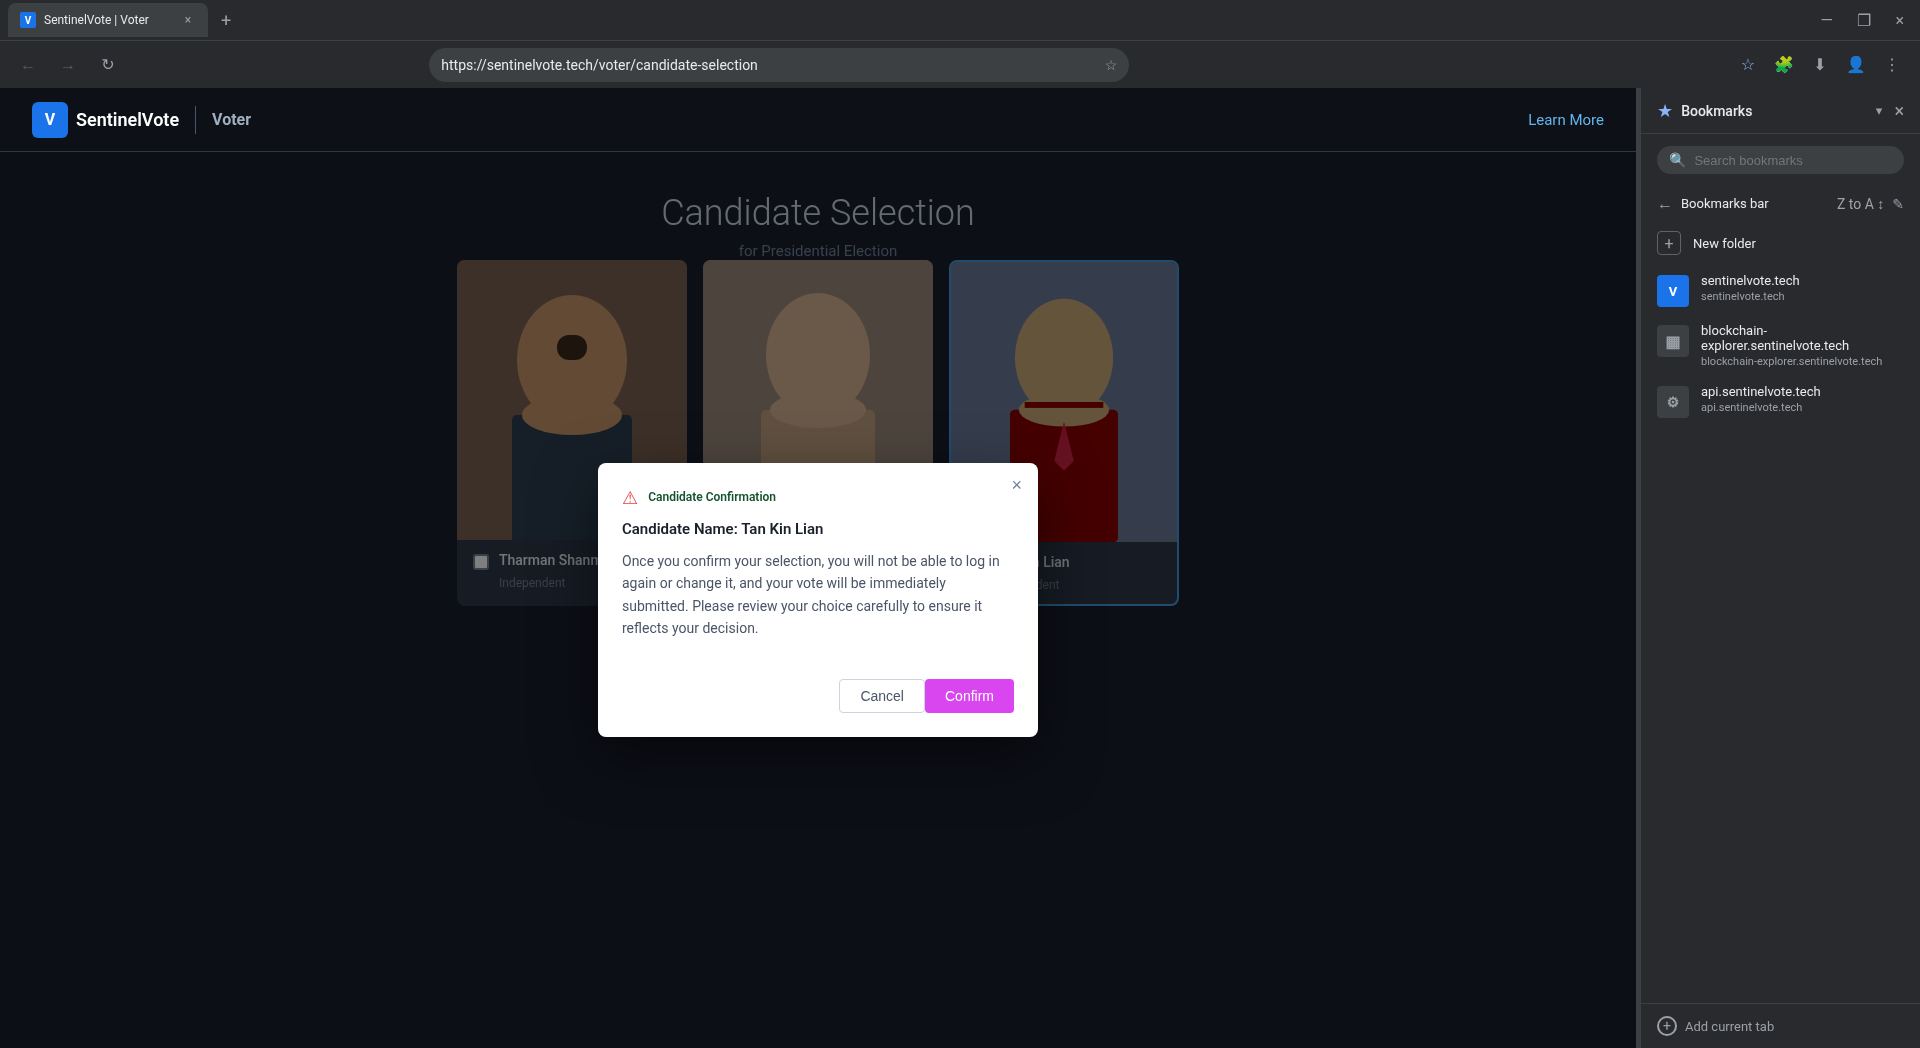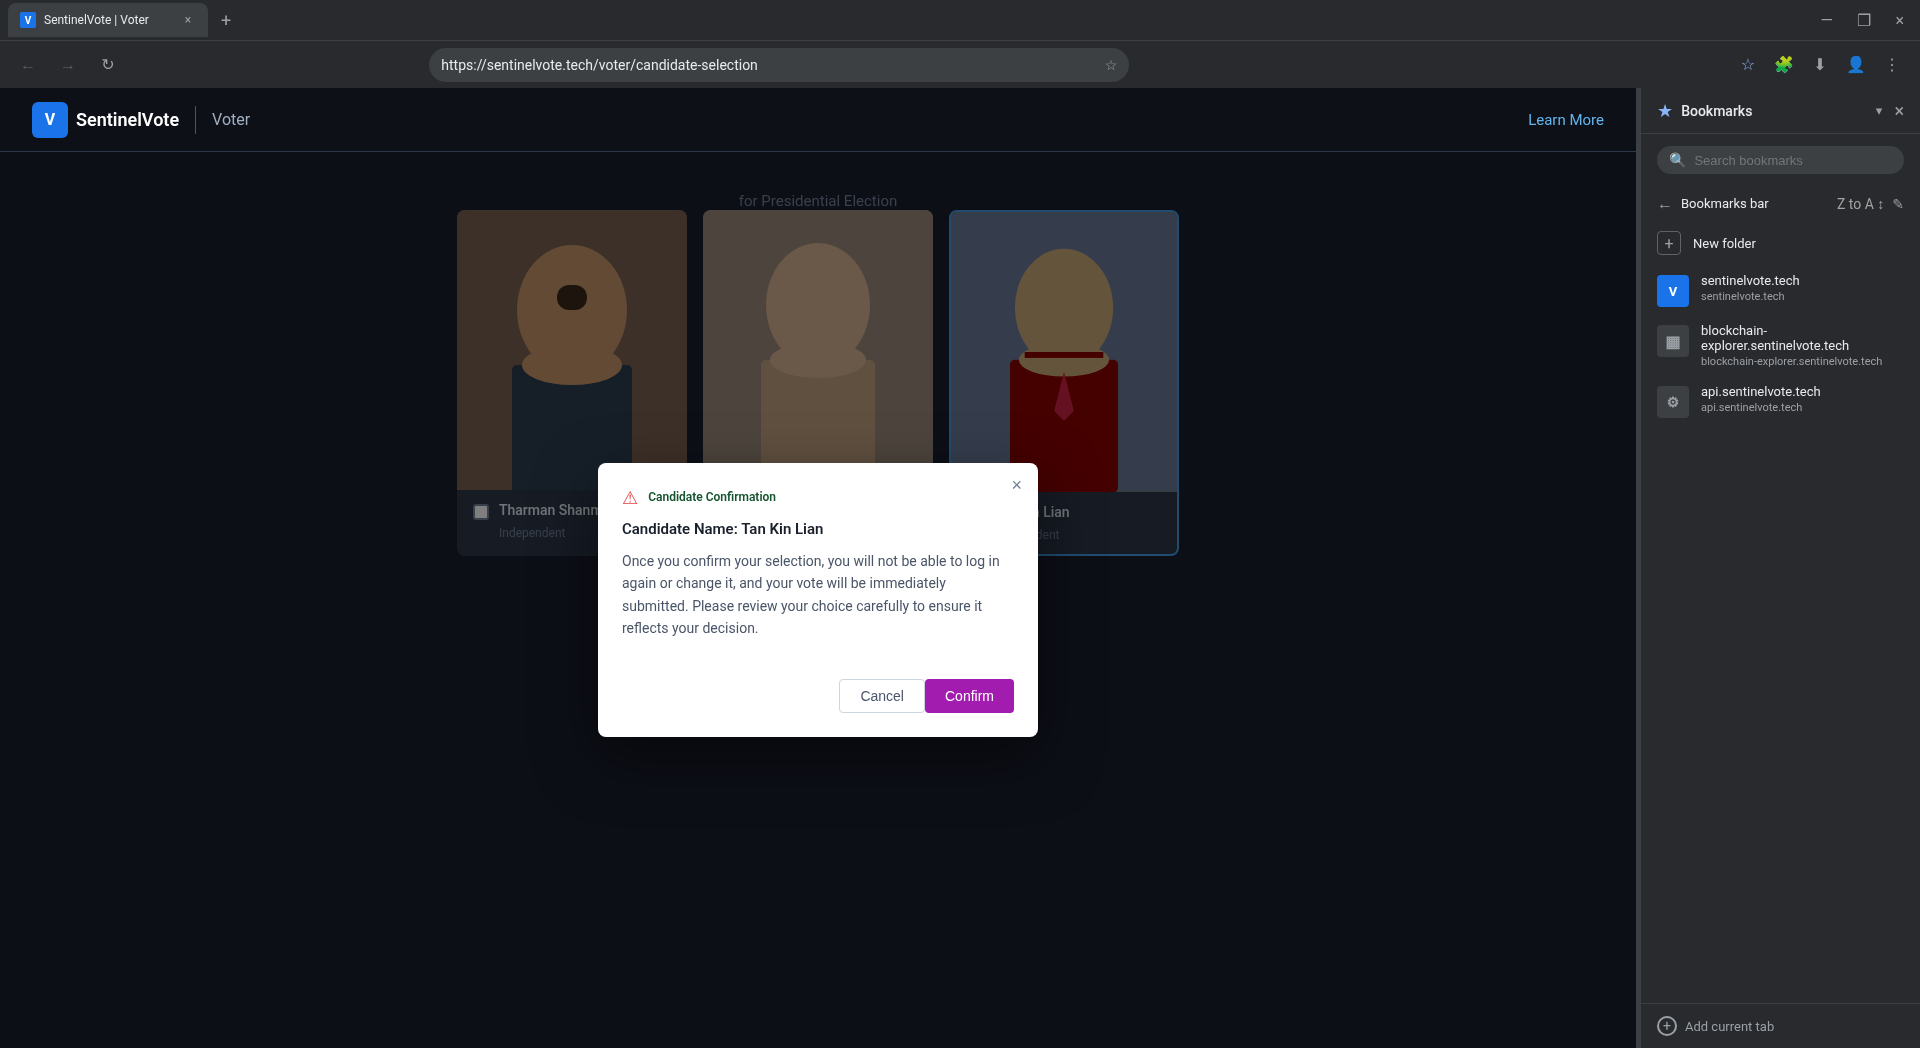--- a/index.html
+++ b/index.html
@@ -242,20 +242,21 @@
     .divider-line {
       width: 1px;
       height: 28px;
       background: #4a5568;
       margin: 0 16px;
     }
 
     .site-role {
       color: #a0aec0;
       font-size: 16px;
+      font-weight: bold;
     }
 
     .learn-more-link {
       margin-left: auto;
       color: #63b3ed;
       font-size: 15px;
       cursor: pointer;
       text-decoration: none;
     }
 
@@ -451,21 +452,21 @@
       background: white;
       border: 1px solid #cbd5e0;
       color: #4a5568;
       padding: 8px 20px;
       border-radius: 4px;
       font-size: 14px;
       cursor: pointer;
     }
 
     .btn-confirm {
-      background: #a21caf;
+      background: #d946ef;
       border: none;
       color: white;
       padding: 8px 20px;
       border-radius: 4px;
       font-size: 14px;
       cursor: pointer;
       font-weight: 500;
     }
 
     
@@ -732,20 +733,21 @@
         <div class="site-logo">
           <div class="logo-icon">V</div>
           <span>SentinelVote</span>
         </div>
         <div class="divider-line"></div>
         <span class="site-role">Voter</span>
         <a class="learn-more-link">Learn More</a>
       </div>
 
       <div class="page-content">
+        <h1 class="page-title">Candidate Selection</h1>
         <p class="page-subtitle">for Presidential Election</p>
 
         <div class="candidates-grid">
 
           <div class="candidate-card">
             <div class="candidate-photo photo-bg-1">
               <div class="photo-person">
                 
                 <svg width="100%" height="100%" viewBox="0 0 230 280" xmlns="http://www.w3.org/2000/svg">
                   <rect width="230" height="280" fill="#7a6050"></rect>

